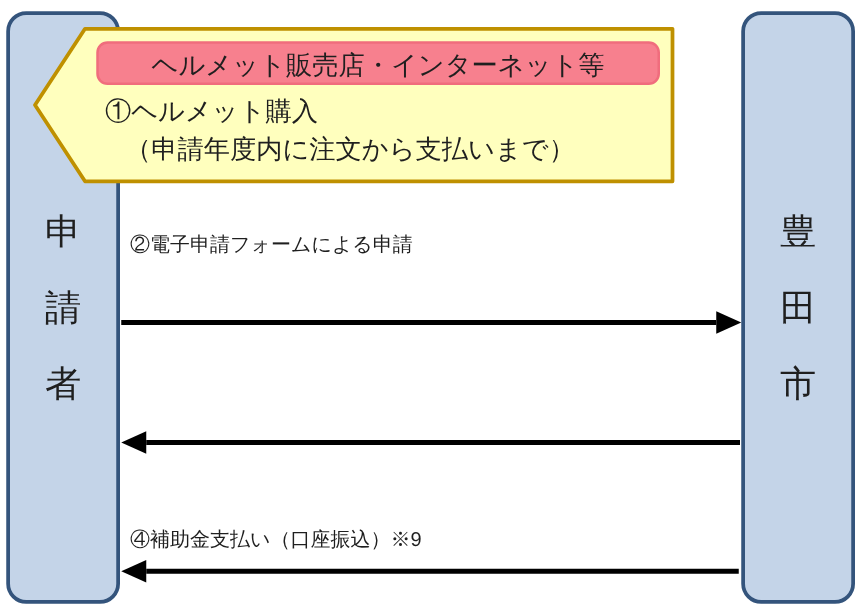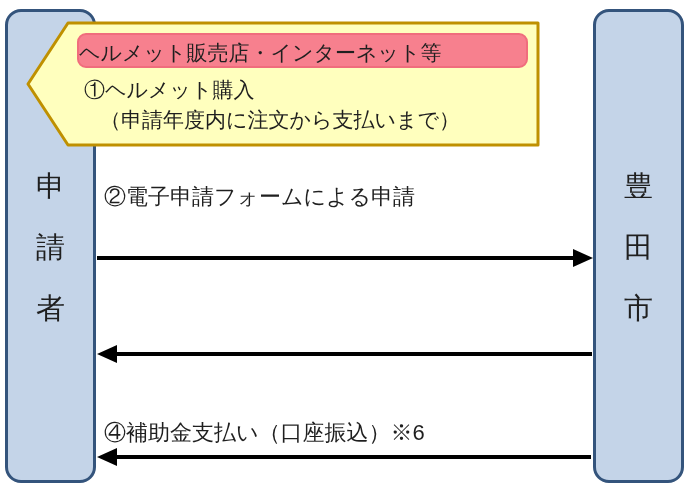--- a/index.html
+++ b/index.html
@@ -53,21 +53,21 @@
     position: absolute;
     left: 77px;
     top: 33px;
     width: 451px;
     height: 35px;
     line-height: 35px;
     background: #f7808e;
     border: 2px solid #f06d7d;
     border-radius: 9px;
     box-sizing: border-box;
-    text-align: left;
+    text-align: center;
     font-size: 21px;
     color: #1f1f1f;
   }
   .callout-line1 {
     position: absolute;
     left: 84px;
     top: 77px;
     font-size: 21px;
     line-height: 26px;
     color: #1f1f1f;
@@ -78,21 +78,21 @@
     left: 100px;
     top: 107px;
     font-size: 21px;
     line-height: 26px;
     color: #1f1f1f;
   }
 
   
   .flow-label {
     position: absolute;
-    font-size: 22px;
+    font-size: 16px;
     line-height: 25px;
     color: #1f1f1f;
     white-space: nowrap;
   }
   .f2-l1 { left: 104px; top: 184px; }
   .f2-l2 { left: 132px; top: 219px; }
   .f3-l1 { left: 104px; top: 317px; }
   .f4-l1 { left: 104px; top: 420px; }
 
   
@@ -146,17 +146,17 @@
   <div class="callout-line1">①ヘルメット購入</div>
   <div class="callout-line2">（申請年度内に注文から支払いまで）</div>
 
   <div class="flow-label f2-l1">②電子申請フォームによる申請</div>
   <div class="arrow-line a2-line"></div>
   <div class="arrow-head to-right a2-head"></div>
 
   <div class="arrow-line a3-line"></div>
   <div class="arrow-head to-left a3-head"></div>
 
-  <div class="flow-label f4-l1">④補助金支払い（口座振込）※6</div>
+  <div class="flow-label f4-l1">④補助金支払い（口座振込）※9</div>
   <div class="arrow-line a4-line"></div>
   <div class="arrow-head to-left a4-head"></div>
 
 </div>
 
 </body></html>

